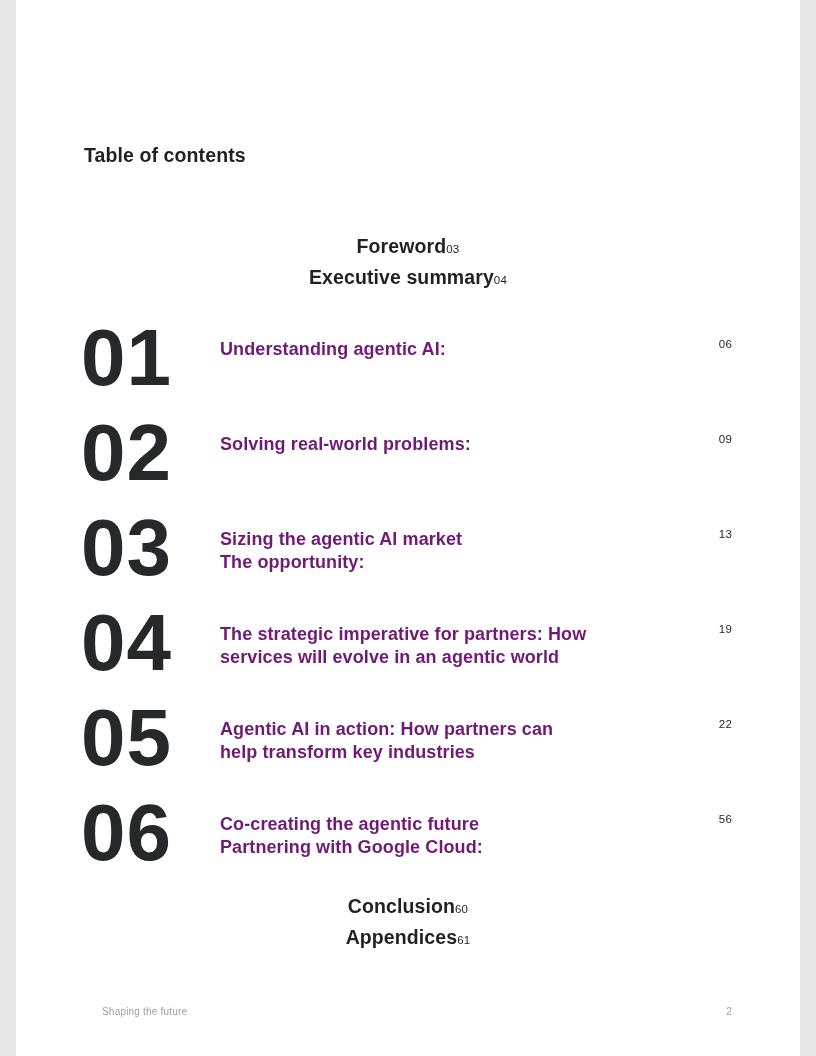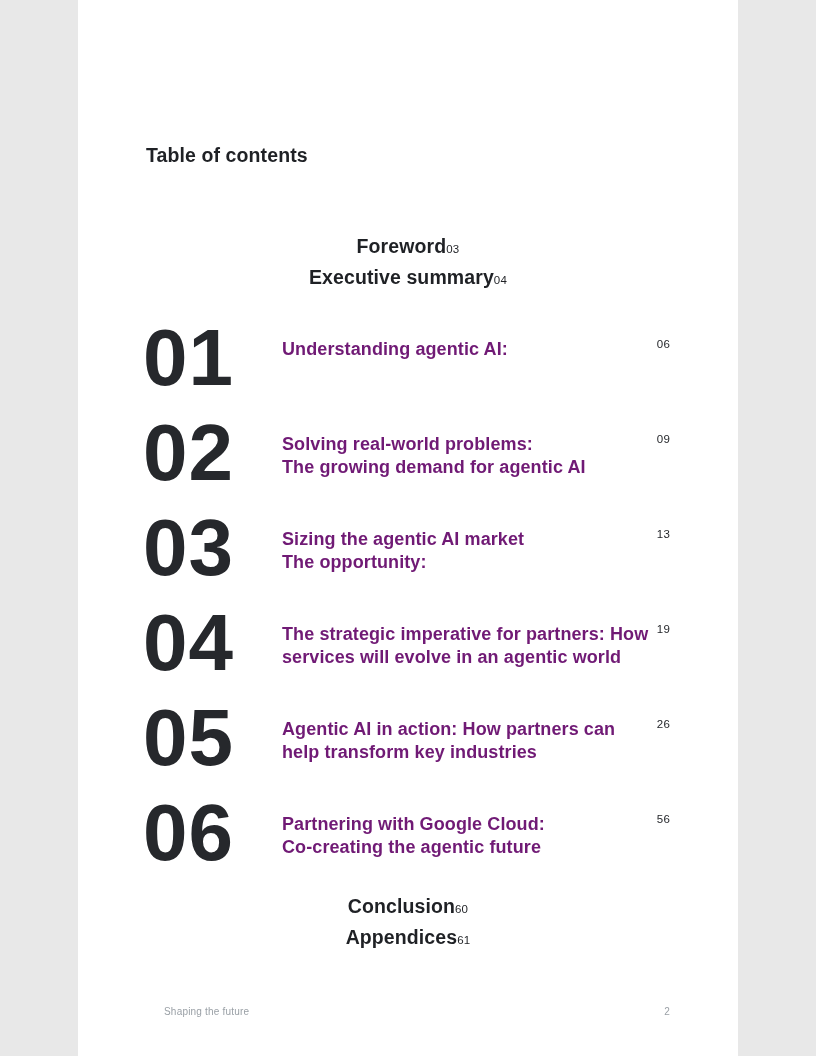--- a/index.html
+++ b/index.html
@@ -1,19 +1,19 @@
 <!DOCTYPE html>
 <html><head>
 <meta charset="utf-8">
 <style>
   * { margin: 0; padding: 0; box-sizing: border-box; }
   html, body { background: #e8e8e8; }
   .page {
     position: relative;
-    width: 660px;
+    width: 784px;
     height: 1056px;
     margin: 0 auto;
     background: #ffffff;
     font-family: "Liberation Sans", "DejaVu Sans", sans-serif;
     color: #202124;
     overflow: hidden;
   }
   .toc-title {
     position: absolute;
     left: 68px;
@@ -115,21 +115,20 @@
       <div class="sec-title">
         <div>Understanding agentic AI:</div>
       </div>
       <span class="page-num sec-page">06</span>
     </div>
 
     <div class="section-row">
       <div class="sec-num">02</div>
       <div class="sec-title">
         <div>Solving real-world problems:</div>
-        <div>The growing demand for agentic AI</div>
       </div>
       <span class="page-num sec-page">09</span>
     </div>
 
     <div class="section-row">
       <div class="sec-num">03</div>
       <div class="sec-title">
         <div>Sizing the agentic AI market</div>
         <div>The opportunity:</div>
       </div>
@@ -144,28 +143,28 @@
       </div>
       <span class="page-num sec-page">19</span>
     </div>
 
     <div class="section-row">
       <div class="sec-num">05</div>
       <div class="sec-title">
         <div>Agentic AI in action: How partners can</div>
         <div>help transform key industries</div>
       </div>
-      <span class="page-num sec-page">26</span>
+      <span class="page-num sec-page">22</span>
     </div>
 
     <div class="section-row">
       <div class="sec-num">06</div>
       <div class="sec-title">
+        <div>Co-creating the agentic future</div>
         <div>Partnering with Google Cloud:</div>
-        <div>Co-creating the agentic future</div>
       </div>
       <span class="page-num sec-page">56</span>
     </div>
 
   </div>
 
   <div class="back-rows">
     <div class="toc-row">
       <span class="row-label">Conclusion</span>
       <span class="page-num">60</span>

